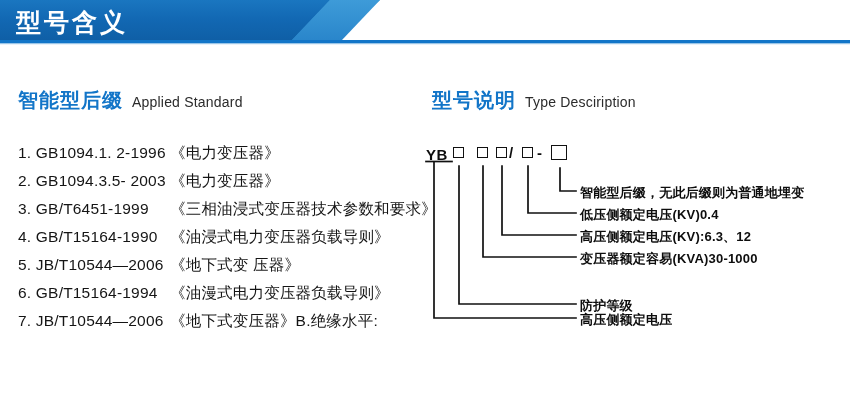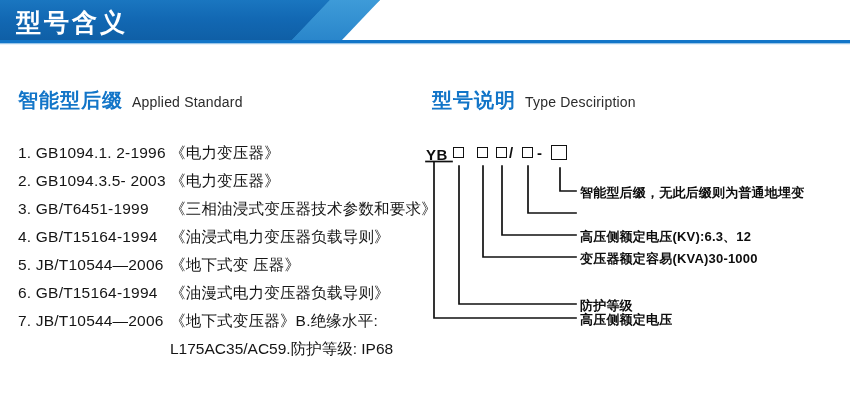--- a/index.html
+++ b/index.html
@@ -180,36 +180,35 @@
   </div>
   <div class="std-row">
     <span class="code">2. GB1094.3.5- 2003</span>
       <span class="name">《电力变压器》</span>
   </div>
   <div class="std-row">
     <span class="code">3. GB/T6451-1999</span>
       <span class="name">《三相油浸式变压器技术参数和要求》</span>
   </div>
   <div class="std-row">
-    <span class="code">4. GB/T15164-1994</span>
+    <span class="code">4. GB/T15164-1990</span>
       <span class="name">《油浸式电力变压器负载导则》</span>
   </div>
   <div class="std-row">
     <span class="code">5. JB/T10544—2006</span>
       <span class="name">《地下式变 压器》</span>
   </div>
   <div class="std-row">
     <span class="code">6. GB/T15164-1994</span>
       <span class="name">《油漫式电力变压器负载导则》</span>
   </div>
   <div class="std-row">
     <span class="code">7. JB/T10544—2006</span>
       <span class="name">《地下式变压器》B.绝缘水平:</span>
   </div>
-  <div class="std-cont">L175AC35/AC59.防护等级: IP68</div>
 </div>
 
 <div class="sec-head" id="type-head">
   <span class="cn">型号说明</span><span class="en">Type Desciription</span>
 </div>
 
 <div class="diagram">
 
   <svg width="426" height="200" viewBox="0 0 426 200" xmlns="http://www.w3.org/2000/svg">
     <g stroke="#111" stroke-width="1.7" fill="none" stroke-linecap="square">
@@ -235,18 +234,19 @@
     <span class="box" style="left:29px; top:3px; width:11px; height:11px;"></span>
     <span class="box" style="left:53px; top:3px; width:11px; height:11px;"></span>
     <span class="box" style="left:72px; top:3px; width:11px; height:11px;"></span>
     <span class="slash" style="left:85px; top:2px;">/</span>
     <span class="box" style="left:98px; top:3px; width:11px; height:11px;"></span>
     <span class="dash" style="left:113px; top:2px;">-</span>
     <span class="box" style="left:127px; top:1px; width:16px; height:15px;"></span>
   </div>
 
   <div class="dlabel" style="left:156px; top:40px;">智能型后缀，无此后缀则为普通地埋变</div>
+  <div class="dlabel" style="left:156px; top:62px;">低压侧额定电压(KV)0.4</div>
   <div class="dlabel" style="left:156px; top:84px;">高压侧额定电压(KV):6.3、12</div>
   <div class="dlabel" style="left:156px; top:106px;">变压器额定容易(KVA)30-1000</div>
   <div class="dlabel" style="left:156px; top:153px;">防护等级</div>
   <div class="dlabel" style="left:156px; top:167px;">高压侧额定电压</div>
 
 </div>
 
 </body></html>

